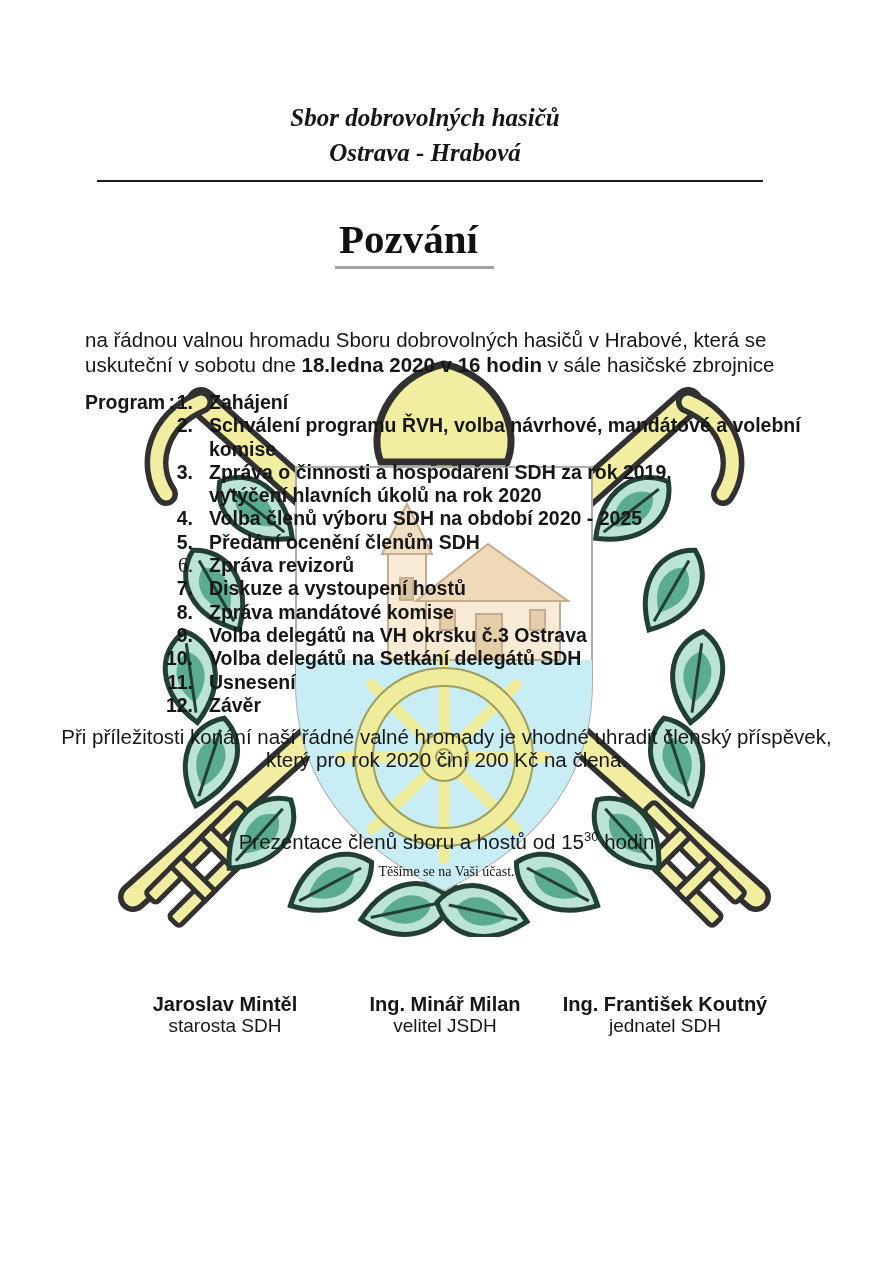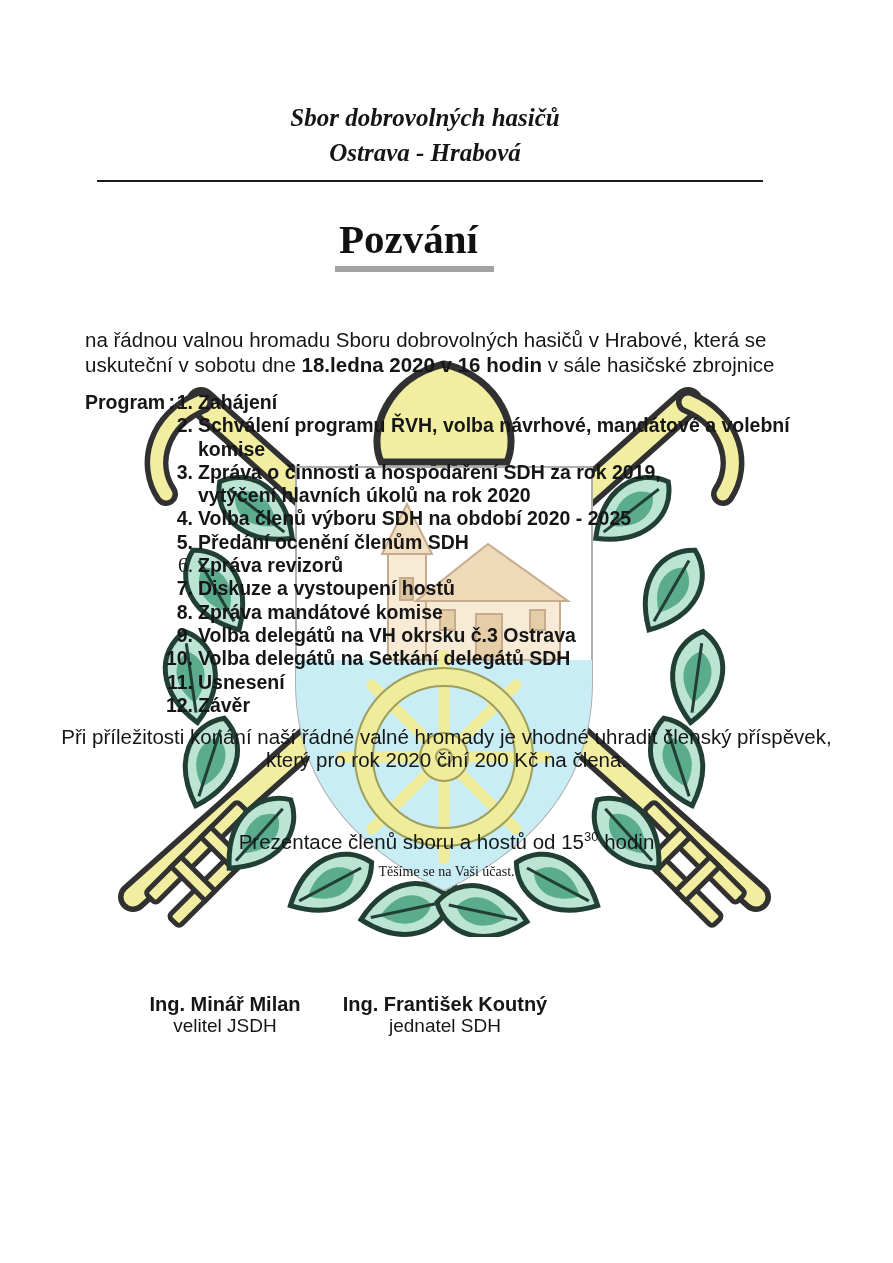--- a/index.html
+++ b/index.html
@@ -25,40 +25,40 @@
     position:absolute;left:97px;top:180px;width:666px;height:0;
     border-top:2px solid #1c1c1c;
   }
   .title-wrap{
     position:absolute;left:0;top:215px;width:893px;
     padding-right:64px;box-sizing:border-box;text-align:center;
   }
   .title-wrap .title-text{
     font-family:"Liberation Serif","DejaVu Serif",serif;
     font-weight:bold;font-size:41px;color:#111;
-    border-bottom:6px solid #a3a3a3;
+    border-bottom:3px solid #a3a3a3;
     padding:0 16px 3px 4px;
     display:inline-block;
   }
   .intro{
     position:absolute;left:85px;top:306px;width:740px;
     font-size:20.5px;line-height:25px;
   }
   .program-label{
     position:absolute;left:85px;top:391px;width:90px;
     display:flex;justify-content:space-between;
     font-size:19.5px;font-weight:bold;line-height:23.3px;
   }
   .program-list{
     position:absolute;left:160px;top:391px;
     font-size:19.5px;font-weight:bold;
   }
   .prow{display:flex;line-height:23.3px;}
   .prow .num{flex:none;width:33px;text-align:right;}
-  .prow .txt{margin-left:5px;}
+  .prow .txt{margin-left:16px;}
   .prow.serif-num .num{
     font-family:"Liberation Serif","DejaVu Serif",serif;
     font-weight:normal;font-size:20px;
   }
   .notes{
     position:absolute;left:0;top:725px;width:893px;
     text-align:center;font-size:20.5px;line-height:23.3px;
   }
   .prezentace{
     position:absolute;left:0;top:809px;width:893px;
@@ -339,20 +339,24 @@
   <div class="notes">
       <div>Při příležitosti konání naší řádné valné hromady je vhodné uhradit členský příspěvek,</div>
       <div>který pro rok 2020 činí 200 Kč na člena.</div>
     </div>
 
   <p class="prezentace"><span>Prezentace členů sboru a hostů od 15</span><sup>30</sup><span> hodin</span></p>
 
   <p class="closing">Těšíme se na Vaši účast.</p>
 
   <div class="signatures">
+    <div class="sig-col">
+      <div class="sig-name">Jaroslav Mintěl</div>
+      <div class="sig-role">starosta SDH</div>
+    </div>
 
     <div class="sig-col">
       <div class="sig-name">Ing. Minář Milan</div>
       <div class="sig-role">velitel JSDH</div>
     </div>
 
     <div class="sig-col">
       <div class="sig-name">Ing. František Koutný</div>
       <div class="sig-role">jednatel SDH</div>
     </div>

